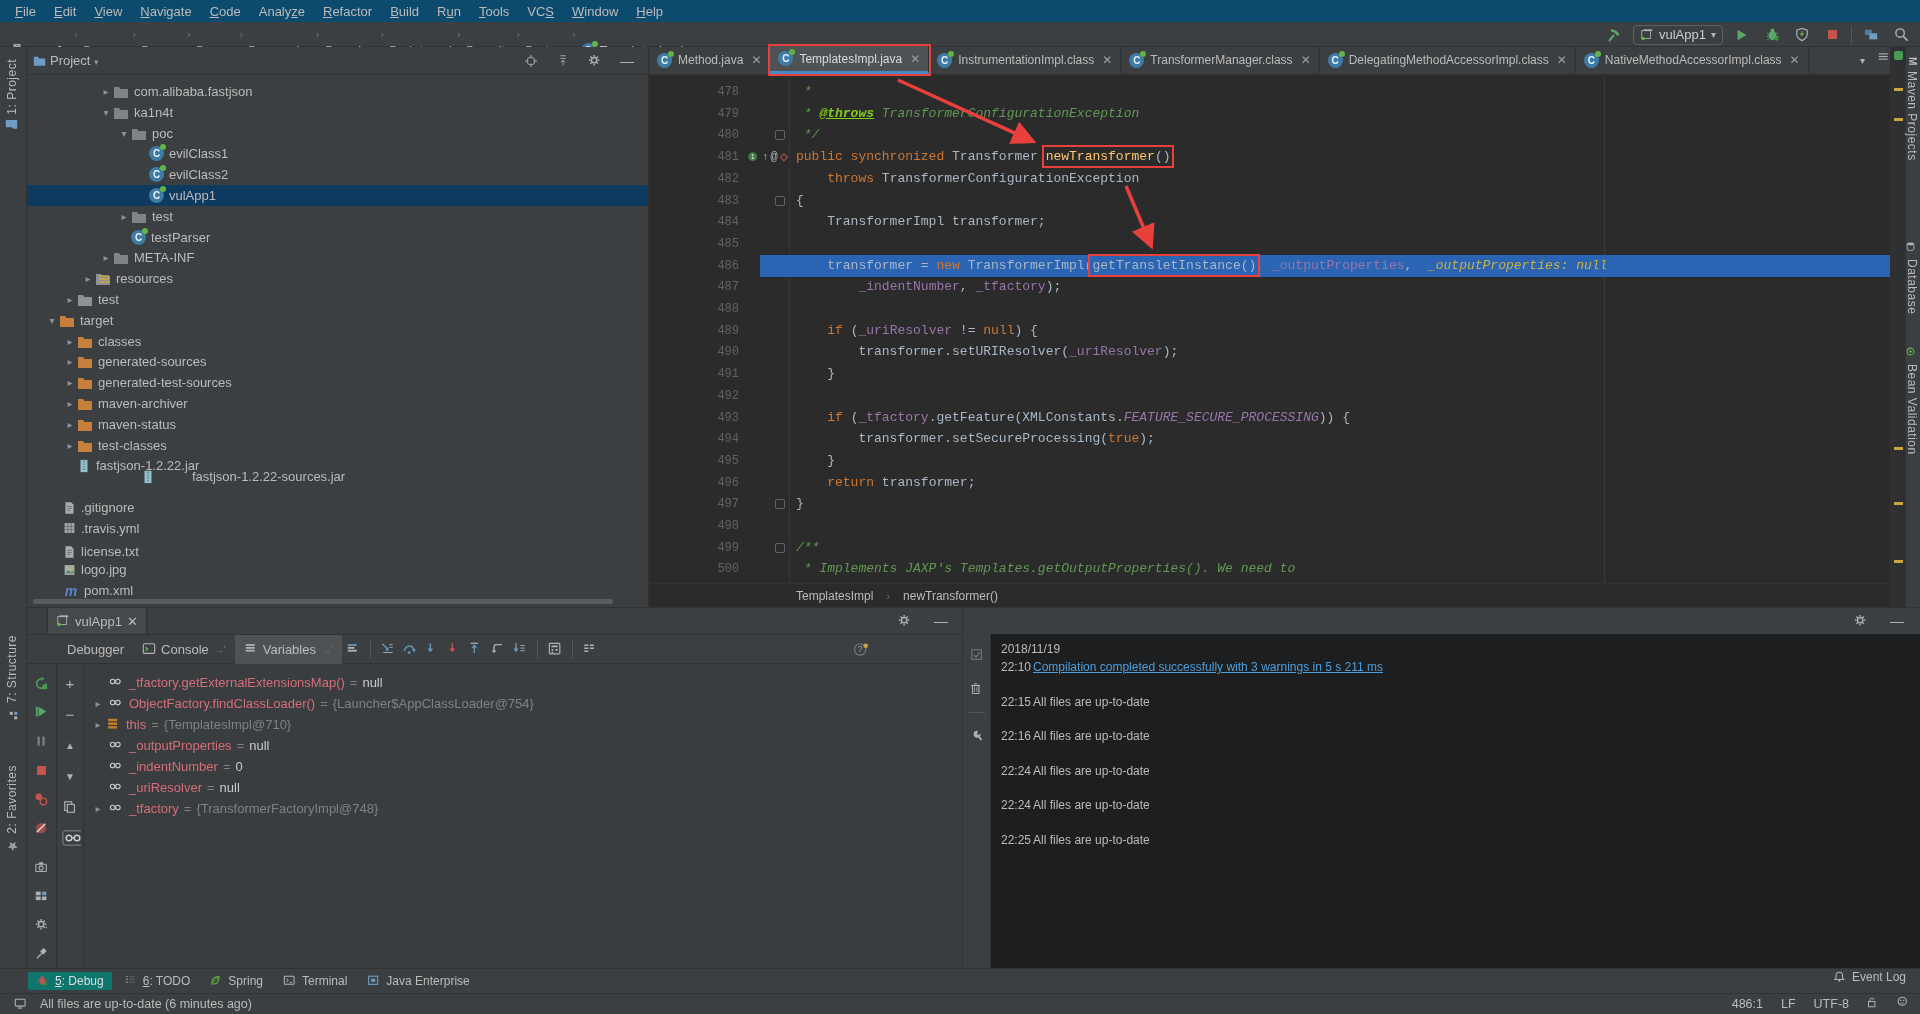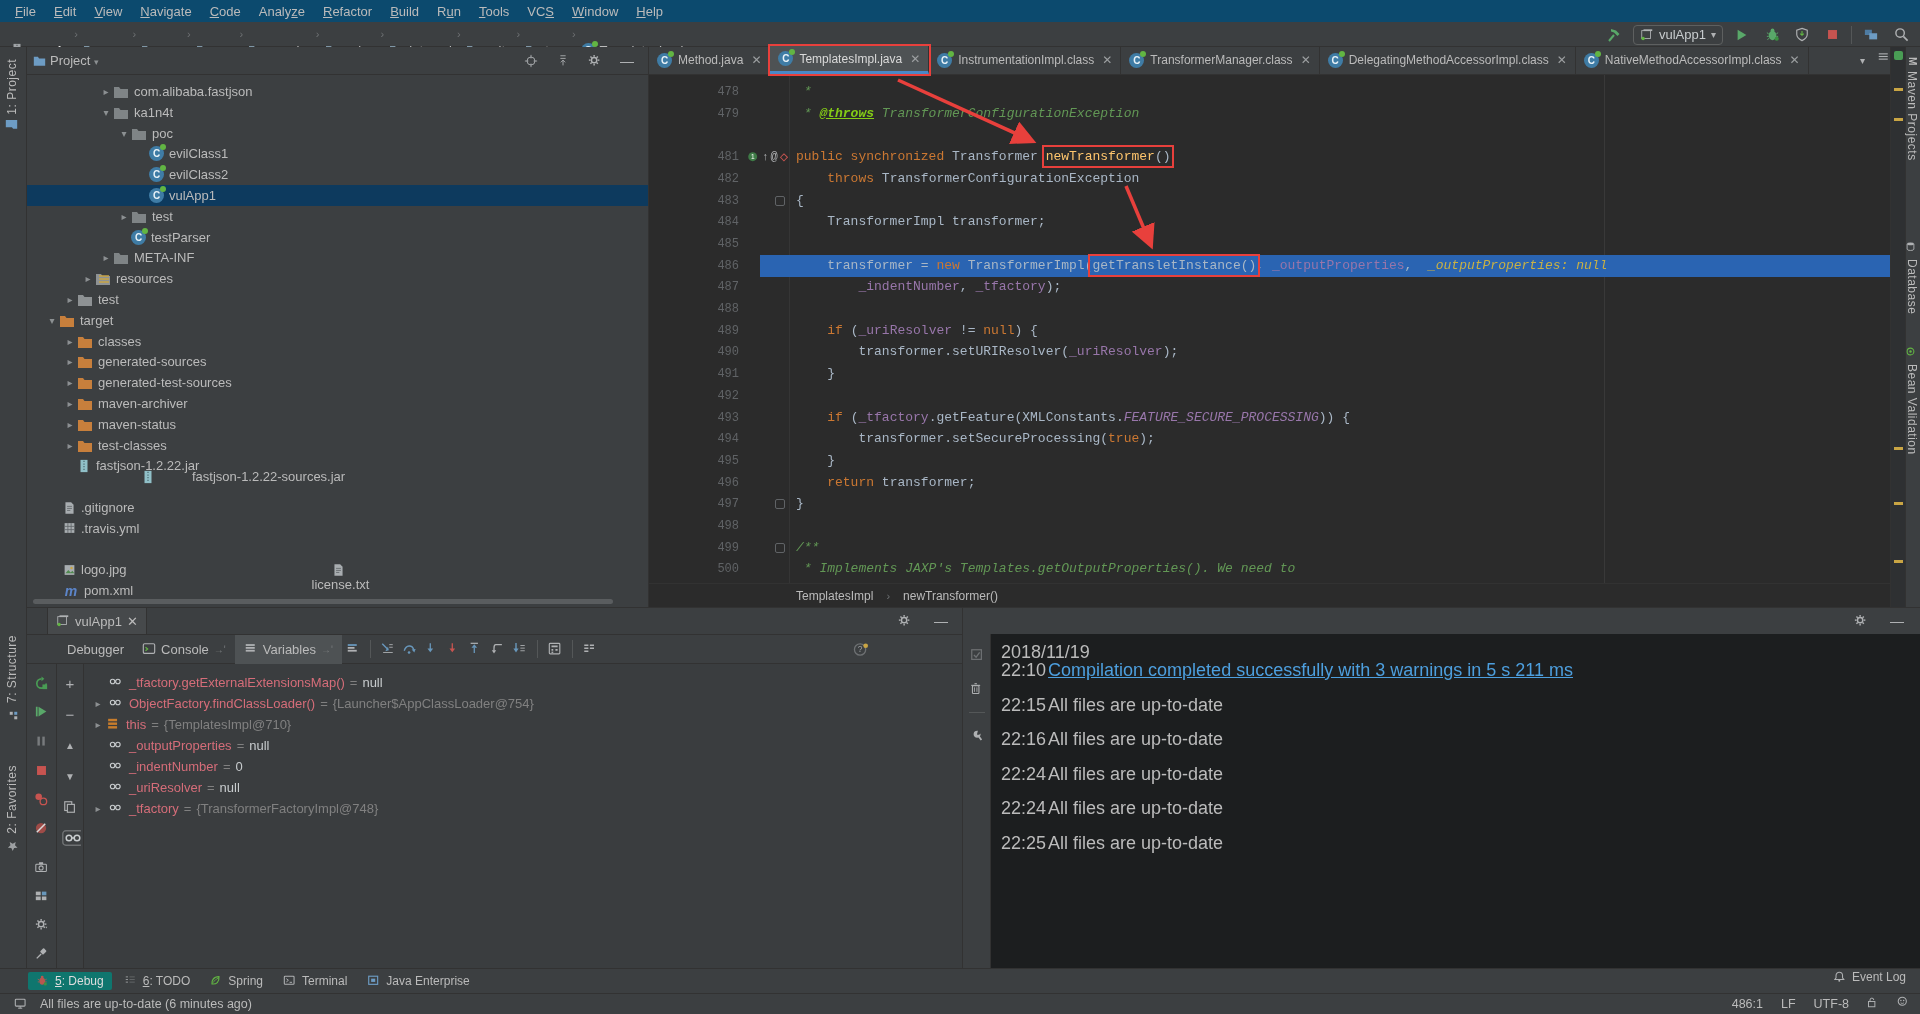--- a/index.html
+++ b/index.html
@@ -96,21 +96,21 @@
   .var-name { color:#D56D79; margin-left:6px; }
   .var-eq { color:#808080; margin:0 5px; }
   .var-val { color:#C8CCCE; } .var-ref { color:#808080; }
 
   
   #eventlog { left:962px; top:607px; width:958px; height:361px; background:#3C3F41; border-top:1px solid #323232; border-left:1px solid #323232; }
   #el-header { height:26px; display:flex; align-items:center; padding-left:10px; }
   #el-hdr-icons { margin-left:auto; display:flex; gap:14px; margin-right:12px; }
   #el-strip { position:absolute; left:0; top:26px; width:28px; height:335px; border-right:1px solid #323232; display:flex; flex-direction:column; align-items:center; padding-top:10px; gap:12px; }
   #el-content { position:absolute; left:28px; top:26px; width:930px; height:335px; background:#1C1E1F; overflow:hidden; }
-  .el-row { position:absolute; left:10px; white-space:nowrap; color:#BBBBBB; font-size:18px; }
+  .el-row { position:absolute; left:10px; white-space:nowrap; color:#BBBBBB; font-size:12px; }
   .el-link { color:#4D9FDE; text-decoration:underline; }
 
   
   #bottombar { left:0; top:968px; width:1920px; height:25px; background:#3C3F41; border-top:1px solid #323232; display:flex; align-items:center; padding-left:28px; gap:4px; }
   .btab { display:flex; align-items:center; gap:5px; padding:2px 8px; color:#BBBBBB; font-size:12px; border-radius:2px; }
   .btab.active { background:#0f766e; color:#DEDEDE; }
   #bottom-right { position:absolute; right:14px; top:970px; display:flex; align-items:center; gap:5px; color:#BBBBBB; font-size:12px; }
 
   
   #statusbar { left:0; top:993px; width:1920px; height:21px; background:#3C3F41; border-top:1px solid #323232; display:flex; align-items:center; padding:0 10px; font-size:12.5px; color:#BBBBBB; }
@@ -649,21 +649,21 @@
             <g stroke="#5F6467">
               <line x1="2" y1="6" x2="14" y2="6"></line>
               <line x1="2" y1="10" x2="14" y2="10"></line>
               <line x1="6" y1="2" x2="6" y2="14"></line>
               <line x1="10" y1="2" x2="10" y2="14"></line>
             </g>
           </svg>
         </span>
         <span class="tree-label">.travis.yml</span>
       </div>
-      <div class="tree-row" style="top:516px;flex-direction:column;">
+      <div class="tree-row" style="top:494px;">
         <span style="width:22px;flex:none;"></span>
         <span class="tree-arrow"></span>
         <span class="ico">
           <svg width="13" height="14" viewBox="0 0 16 16">
             <path d="M3 1 h7 l3 3 v11 H3 Z" fill="#A8ADB0"></path>
             <g stroke="#5F6467">
               <line x1="5" y1="6" x2="11" y2="6"></line>
               <line x1="5" y1="8.5" x2="11" y2="8.5"></line>
               <line x1="5" y1="11" x2="9" y2="11"></line>
             </g>
@@ -734,20 +734,21 @@
             <line x1="1" y1="9.5" x2="13" y2="9.5"></line>
           </g>
         </svg>
       </span></span>
   </div>
 <div id="code" class="abs">
   <div id="margin-guide"></div>
   <div id="gutter-sep"></div>
 <div class="cline" style="top:6px;"><span class="lnum">478</span><span class="ctext"><span class="tok-c"> *</span></span></div>
     <div class="cline" style="top:27.7px;"><span class="lnum">479</span><span class="ctext"><span class="tok-c"> * </span><span class="tok-d">@throws</span><span class="tok-c"> TransformerConfigurationException</span></span></div>
+    <div class="cline" style="top:49.4px;"><span class="lnum">480</span><span class="foldbox"></span><span class="ctext"><span class="tok-c"> */</span></span></div>
     <div class="cline" style="top:71.1px;"><span class="lnum">481</span><span class="gutt-icons"><span class="ico"><svg width="13" height="13" viewBox="0 0 16 16">
             <circle cx="7" cy="7" r="5.5" fill="#3E7A46"></circle>
             <text x="7" y="10" font-size="8" fill="#FFF" text-anchor="middle" font-family="Liberation Sans">1</text>
           </svg></span><span class="ico" style="color:#AFB1B3;font-size:11px;">↑</span><span class="ico" style="color:#AFB1B3;font-size:12px;font-family:'Liberation Mono',monospace;">@</span><span class="ico" style="color:#C75450;font-size:14px;">◇</span></span><span class="ctext"><span class="tok-k">public synchronized </span><span class="tok-p">Transformer </span><span class="rbx"><span class="tok-m">newTransformer</span><span class="tok-p">()</span></span></span></div>
     <div class="cline" style="top:92.8px;"><span class="lnum">482</span><span class="ctext"><span class="tok-p">    </span><span class="tok-k">throws </span><span class="tok-p">TransformerConfigurationException</span></span></div>
     <div class="cline" style="top:114.5px;"><span class="lnum">483</span><span class="foldbox"></span><span class="ctext"><span class="tok-p">{</span></span></div>
     <div class="cline" style="top:136.2px;"><span class="lnum">484</span><span class="ctext"><span class="tok-p">    TransformerImpl transformer;</span></span></div>
     <div class="cline" style="top:157.9px;"><span class="lnum">485</span><span class="ctext"></span></div>
     <div class="cline" style="top:179.6px;"><div class="execbg"></div><span class="lnum">486</span><span class="ctext"><span class="tok-p">    transformer = </span><span class="tok-k">new </span><span class="tok-p">TransformerImpl(</span><span class="rbx"><span class="tok-p">getTransletInstance()</span></span><span class="tok-p">, </span><span class="tok-f">_outputProperties</span><span class="tok-p">,  </span><span class="tok-h">_outputProperties: null</span></span></div>
     <div class="cline" style="top:201.29999999999998px;"><span class="lnum">487</span><span class="ctext"><span class="tok-p">        </span><span class="tok-f">_indentNumber</span><span class="tok-p">, </span><span class="tok-f">_tfactory</span><span class="tok-p">);</span></span></div>

